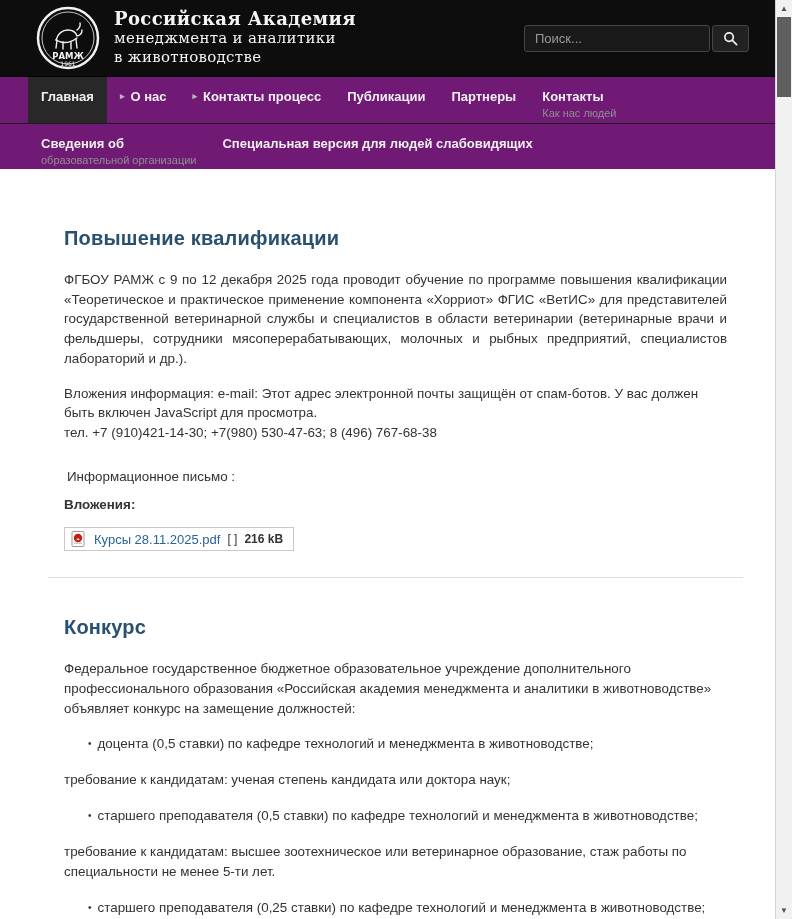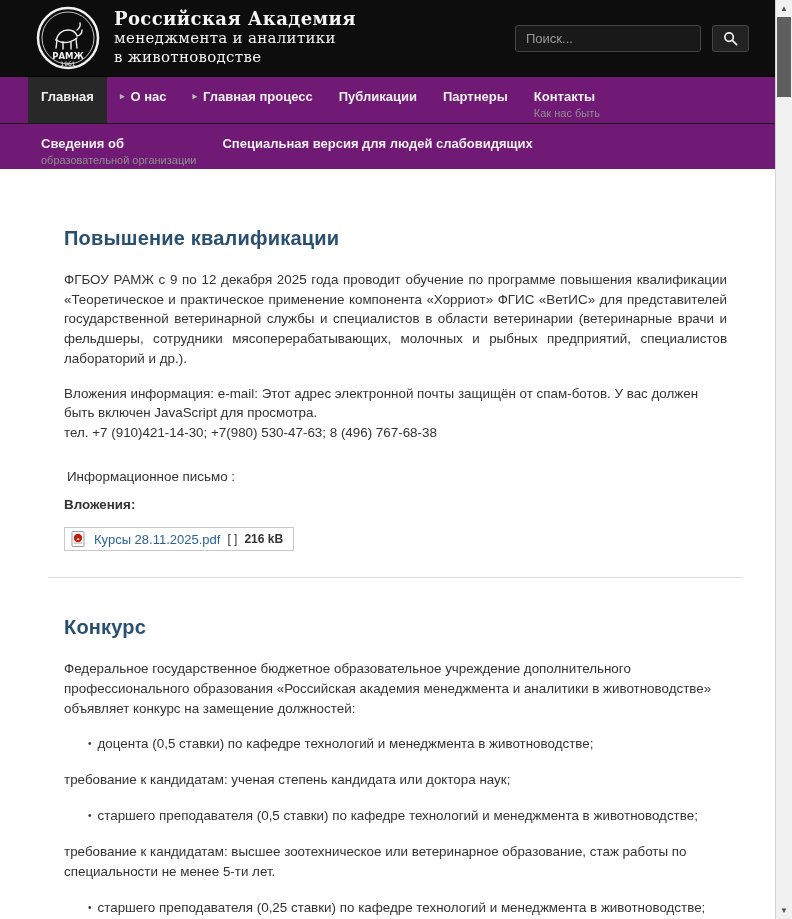--- a/index.html
+++ b/index.html
@@ -16,21 +16,21 @@
     height: 76px;
     background: #0d0d0d;
     display: flex;
     align-items: center;
   }
   .logo-wrap { margin-left: 36px; width: 64px; height: 64px; flex: 0 0 auto; cursor: pointer; }
   .site-title { margin-left: 14px; color: #f4f4f4; font-family: "DejaVu Serif", serif; }
   .site-title .t1 { font-size: 18px; font-weight: bold; letter-spacing: .4px; line-height: 20px; text-align: center; }
   .site-title .t2, .site-title .t3 { font-size: 15px; line-height: 19px; letter-spacing: .3px; }
 
-  .search-area { margin-left: auto; margin-right: 26px; display: flex; align-items: center; gap: 11px; }
+  .search-area { margin-left: auto; margin-right: 26px; display: flex; align-items: center; gap: 2px; }
   .search-input {
     width: 186px; height: 27px;
     background: #191919;
     border: 1px solid #454545;
     border-radius: 3px;
     color: #cccccc;
     font-size: 13px;
     padding: 0 10px;
     outline: none;
     font-family: "Liberation Sans", sans-serif;
@@ -157,32 +157,32 @@
       </div>
       <div class="nav-item">
         <span class="nav-label">
           <span class="chevron">▸</span>
           <span>О нас</span>
         </span>
       </div>
       <div class="nav-item">
         <span class="nav-label">
           <span class="chevron">▸</span>
-          <span>Главная процесс</span>
+          <span>Контакты процесс</span>
         </span>
       </div>
       <div class="nav-item">
         <span class="nav-label">Публикации</span>
       </div>
       <div class="nav-item">
         <span class="nav-label">Партнеры</span>
       </div>
       <div class="nav-item">
         <span class="nav-label">Контакты</span>
-        <span class="nav-sub">Как нас быть</span>
+        <span class="nav-sub">Как нас людей</span>
       </div>
     </div>
     <div class="nav-row second">
       <div class="nav-item">
         <span class="nav-label">Сведения об</span>
         <span class="nav-sub">образовательной организации</span>
       </div>
       <div class="nav-item">
         <span class="nav-label">Специальная версия для людей слабовидящих</span>
       </div>

